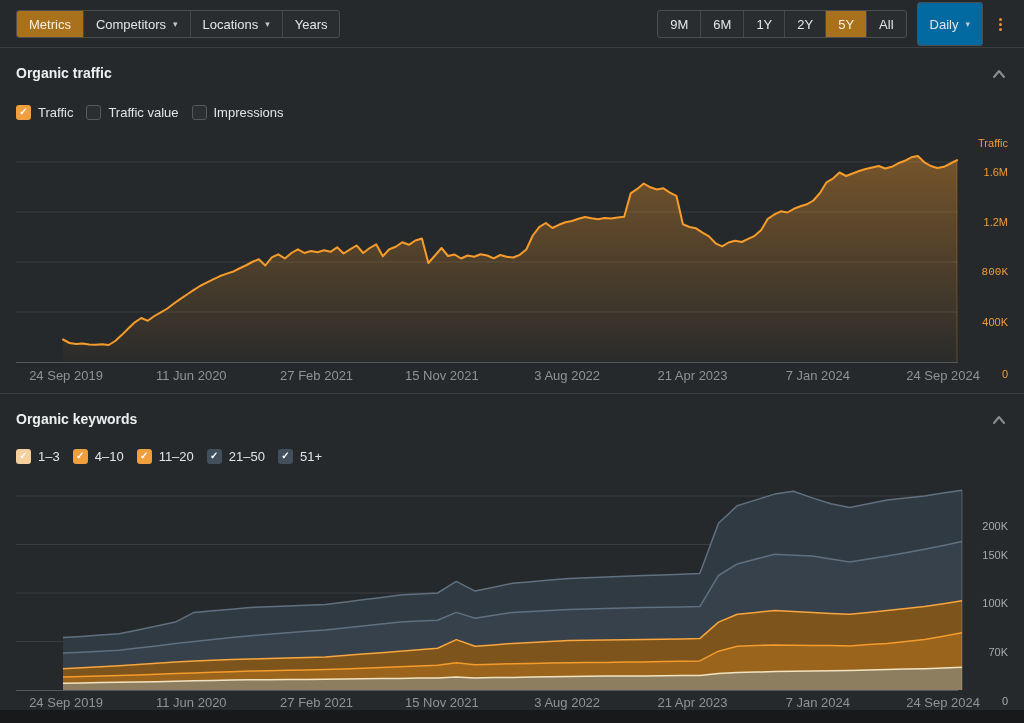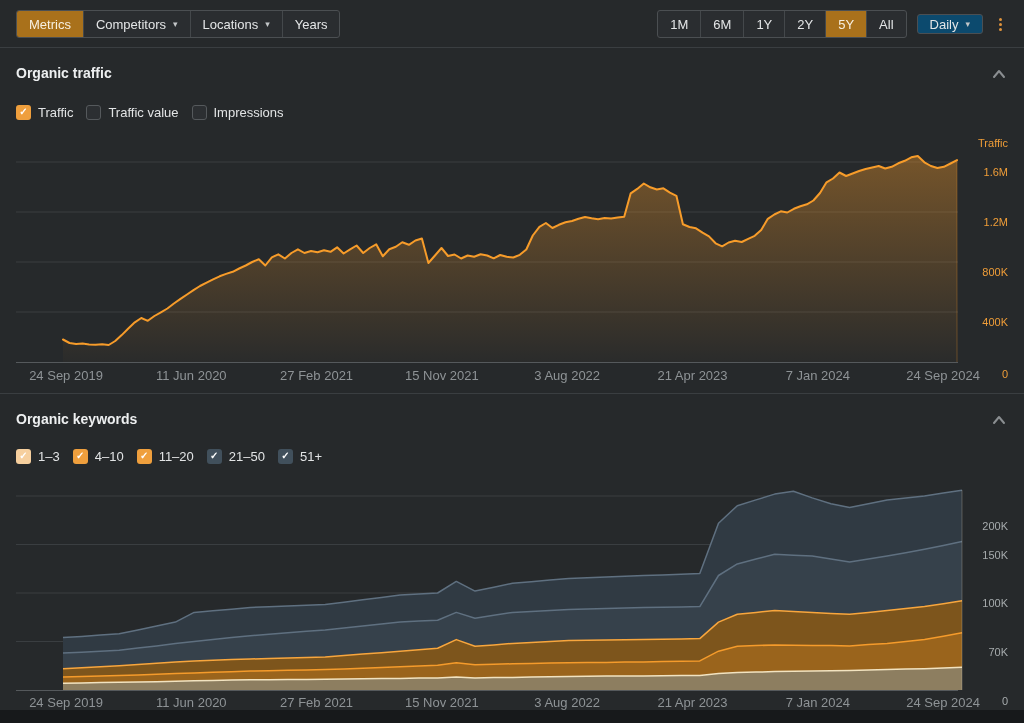--- a/index.html
+++ b/index.html
@@ -5,21 +5,21 @@
   html,body{margin:0;padding:0;background:#17191b;font-family:"Liberation Sans",sans-serif;}
   .app{position:relative;width:1024px;height:723px;background:#26292b;overflow:hidden;}
   .divider{position:absolute;left:0;right:0;height:1px;background:#3a3e41;}
   .toolbar{position:absolute;left:16px;right:16px;top:10px;height:28px;display:flex;justify-content:space-between;align-items:center;}
   .btn-group{display:flex;border:1px solid #4b4f52;border-radius:3px;overflow:hidden;height:28px;box-sizing:border-box;background:#2a2d30;}
   .seg{display:flex;align-items:center;padding:0 12px;font-size:13px;color:#e4e6e7;cursor:pointer;border-left:1px solid #44484b;height:100%;box-sizing:border-box;white-space:nowrap;}
   .seg:first-child{border-left:none;}
   .seg.active{background:#a9711b;color:#f7f0e1;}
   .caret{font-size:9px;color:#c3c6c8;margin-left:7px;line-height:1;}
   .right-cluster{display:flex;align-items:center;gap:10px;}
-  .btn{display:flex;align-items:center;border:1px solid #4b4f52;border-radius:3px;padding:0 12px;height:20px;box-sizing:border-box;font-size:13px;color:#e4e6e7;cursor:pointer;background:#0c4a6e;white-space:nowrap;}
+  .btn{display:flex;align-items:center;border:1px solid #4b4f52;border-radius:3px;padding:0 12px;height:44px;box-sizing:border-box;font-size:13px;color:#e4e6e7;cursor:pointer;background:#0369a1;white-space:nowrap;}
   .kebab{display:flex;flex-direction:column;gap:2px;padding:5px 6px;cursor:pointer;align-items:center;}
   .kebab i{width:3px;height:3px;border-radius:50%;background:#e0943c;display:block;}
   .section-title{position:absolute;left:16px;font-size:14px;font-weight:bold;color:#edeff0;}
   .collapse{position:absolute;right:16px;width:18px;height:16px;cursor:pointer;}
   .checks{position:absolute;left:16px;display:flex;gap:13px;align-items:center;height:16px;}
   .check-item{display:flex;align-items:center;gap:7px;cursor:pointer;}
   .box{width:15px;height:15px;border-radius:3px;display:flex;align-items:center;justify-content:center;font-size:10px;font-weight:bold;color:#fff;box-sizing:border-box;line-height:1;}
   .box.unchecked{background:#2c2f32;border:1px solid #55595c;}
   .check-label{font-size:13px;color:#e2e4e5;}
   .chart{position:absolute;left:0;width:1024px;}
@@ -46,21 +46,21 @@
           <span>Locations</span>
           <span class="caret">▾</span>
         </div>
         <div class="seg">
           <span>Years</span>
         </div>
       </div>
     <div class="right-cluster">
       <div class="btn-group" id="range-group">
           <div class="seg">
-            <span>1M</span>
+            <span>9M</span>
           </div>
           <div class="seg">
             <span>6M</span>
           </div>
           <div class="seg">
             <span>1Y</span>
           </div>
           <div class="seg">
             <span>2Y</span>
           </div>
@@ -164,21 +164,21 @@
       <polyline points="63.0,181.7 81.7,180.7 100.5,179.7 119.2,178.8 137.9,177.5 156.6,176.3 175.4,175.1 194.1,173.9 212.8,173.2 231.6,172.6 250.3,172.0 269.0,171.5 287.8,171.0 306.5,170.5 325.2,170.0 343.9,168.6 362.7,167.1 381.4,165.7 400.1,164.2 418.9,162.7 437.6,161.3 456.3,152.6 475.0,159.3 493.8,157.9 512.5,156.4 531.2,155.5 550.0,154.5 568.7,153.5 587.4,153.2 606.1,153.0 624.9,152.8 643.6,152.6 662.3,152.3 681.1,151.9 699.8,151.6 718.5,135.1 737.3,127.3 756.0,125.4 774.7,123.5 793.4,124.4 812.2,125.4 830.9,126.4 849.6,127.3 868.4,125.4 887.1,123.5 905.8,121.5 924.5,119.6 943.3,116.7 962.0,113.8" fill="none" stroke="#f8a63d" stroke-width="1.5" stroke-linejoin="round"></polyline>
       <polyline points="63.0,166.1 81.7,165.2 100.5,164.2 119.2,163.2 137.9,161.0 156.6,158.9 175.4,156.6 194.1,154.5 212.8,152.6 231.6,150.6 250.3,148.7 269.0,147.2 287.8,145.8 306.5,144.3 325.2,142.9 343.9,140.9 362.7,139.0 381.4,137.0 400.1,135.1 418.9,134.1 437.6,133.2 456.3,125.4 475.0,131.2 493.8,128.3 512.5,125.4 531.2,124.4 550.0,123.5 568.7,122.5 587.4,122.0 606.1,121.5 624.9,121.0 643.6,120.5 662.3,120.3 681.1,119.9 699.8,119.6 718.5,88.5 737.3,76.9 756.0,72.1 774.7,67.2 793.4,68.2 812.2,69.1 830.9,72.1 849.6,75.0 868.4,72.1 887.1,69.1 905.8,65.7 924.5,62.3 943.3,58.5 962.0,54.6" fill="none" stroke="#5f7080" stroke-width="1.5" stroke-linejoin="round"></polyline>
       <polyline points="63.0,150.6 81.7,149.4 100.5,148.0 119.2,146.7 137.9,142.9 156.6,139.0 175.4,135.1 194.1,125.4 212.8,123.8 231.6,122.2 250.3,120.5 269.0,119.8 287.8,119.1 306.5,118.3 325.2,117.6 343.9,115.2 362.7,112.8 381.4,110.4 400.1,107.9 418.9,107.0 437.6,106.0 456.3,94.4 475.0,104.1 493.8,100.2 512.5,96.3 531.2,94.7 550.0,93.1 568.7,91.5 587.4,90.7 606.1,90.0 624.9,89.2 643.6,88.5 662.3,87.9 681.1,87.3 699.8,86.6 718.5,36.2 737.3,18.7 756.0,12.9 774.7,7.1 793.4,4.2 812.2,10.9 830.9,16.8 849.6,20.6 868.4,16.8 887.1,12.9 905.8,10.9 924.5,9.0 943.3,6.1 962.0,3.2" fill="none" stroke="#5f7080" stroke-width="1.5" stroke-linejoin="round"></polyline>
       <line x1="962" x2="962" y1="3.180000000000007" y2="203" stroke="rgba(240,230,210,0.25)" stroke-width="1"></line>
     </svg>
 
   <div class="bottom-strip"></div>
 <div class="ylab" style="top: 137px; color: rgb(239, 157, 56);">Traffic</div>
     <div class="ylab" style="top: 166px; color: rgb(239, 157, 56);">1.6M</div>
     <div class="ylab" style="top: 216px; color: rgb(239, 157, 56);">1.2M</div>
-    <div class="ylab" style="top: 266px; color: rgb(239, 157, 56);">800K</div>
+    <div class="ylab" style="top: 266px; color: rgb(239, 157, 56); font-family: Liberation Mono, monospace;">800K</div>
     <div class="ylab" style="top: 316px; color: rgb(239, 157, 56);">400K</div>
     <div class="xlab" style="top: 368px; left: 66px;">24 Sep 2019</div>
     <div class="xlab" style="top: 368px; left: 191.3px;">11 Jun 2020</div>
     <div class="xlab" style="top: 368px; left: 316.6px;">27 Feb 2021</div>
     <div class="xlab" style="top: 368px; left: 441.9px;">15 Nov 2021</div>
     <div class="xlab" style="top: 368px; left: 567.2px;">3 Aug 2022</div>
     <div class="xlab" style="top: 368px; left: 692.5px;">21 Apr 2023</div>
     <div class="xlab" style="top: 368px; left: 817.8px;">7 Jan 2024</div>
     <div class="xlab" style="top: 368px; left: 943.1px;">24 Sep 2024</div>
     <div class="zero" style="top: 368px; color: rgb(239, 157, 56);">0</div>

